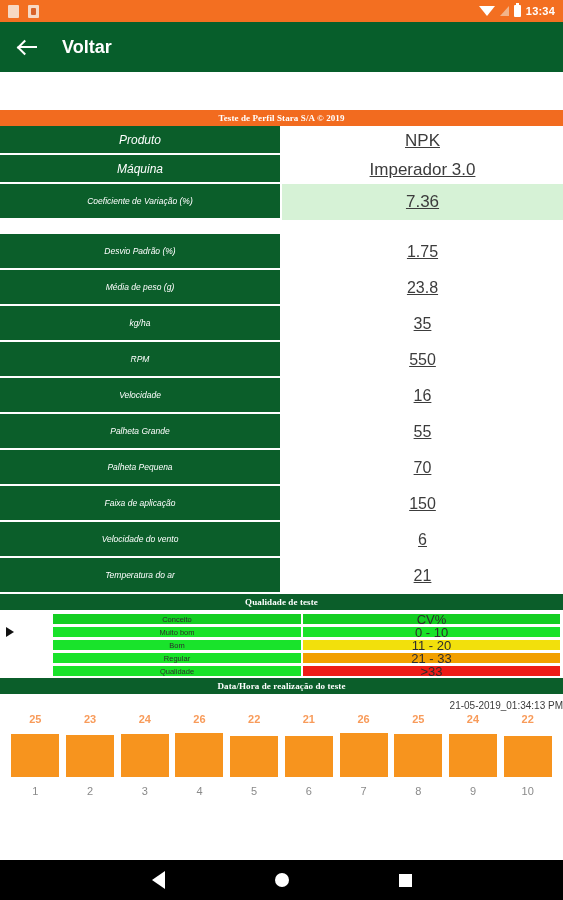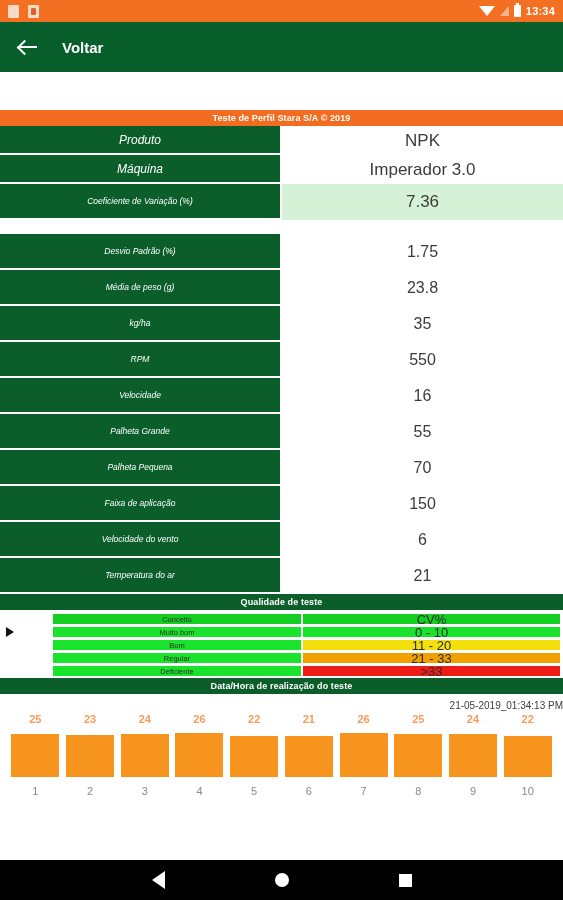--- a/index.html
+++ b/index.html
@@ -53,46 +53,47 @@
     width:20px; height:20px; position:relative; cursor:pointer;
   }
   .back-arrow:before{
     content:""; position:absolute; left:1px; top:9px; width:18px; height:2px; background:#fff;
   }
   .back-arrow:after{
     content:""; position:absolute; left:1px; top:5px; width:9px; height:9px;
     border-left:2px solid #fff; border-bottom:2px solid #fff;
     transform:rotate(45deg);
   }
-  .appbar-title{ color:#fff; font-size:15px; font-weight:bold; }
+  .appbar-title{ color:#fff; font-size:18px; font-weight:bold; }
 
   
   .content{ background:#fff; }
   .gap{ height:38px; background:#fff; }
 
   .band-header{
     background:#F26B1F; color:#fff; font-size:9px; font-weight:bold;
-    text-align:center; padding:3px 10px; letter-spacing:.1px;
+    text-align:center; padding:3px 10px; letter-spacing:.1px;font-family:Liberation Serif, serif;
   }
   .band-header.green{ background:#0B5E2A; }
 
   .kv-table{ width:100%; border-collapse:collapse; }
   .kv-row{ display:flex; width:100%; }
   .kv-label{
     width:282px; background:#0B5E2A; color:#fff;
     font-size:8.5px; text-align:center;
     display:flex; align-items:center; justify-content:center;
     border:2px solid #fff; border-top:0; border-left:0;
     min-height:29px;
     font-style:italic;
   }
   .kv-value{
     flex:1; background:#fff; color:#3c3c3c; font-size:16px;
     display:flex; align-items:center; justify-content:center;
     min-height:29px;
+    text-decoration:underline;
   }
   .kv-row.tall .kv-label, .kv-row.tall .kv-value{ min-height:36px; }
   .kv-row.big .kv-label{ min-height:24px; font-size:12px; }
   .kv-value.hl{ background:#D6F2D6; }
   .kv-value.big{ font-size:17px; }
   .kv-sep{ height:14px; background:#fff; }
 
   
   .quality-wrap{ background:#fff; padding:2px 0 0 0; position:relative; }
   .q-row{ display:flex; height:12px; margin:1px 0;padding-left:16px; }
@@ -246,21 +247,21 @@
         </div>
         <div class="q-row">
           <div class="q-cell-left" style="background: rgb(25, 227, 43);">Bom</div>
           <div class="q-cell-right" style="background: rgb(242, 224, 12);">11 - 20</div>
         </div>
         <div class="q-row">
           <div class="q-cell-left" style="background: rgb(25, 227, 43);">Regular</div>
           <div class="q-cell-right" style="background: rgb(242, 160, 0);">21 - 33</div>
         </div>
         <div class="q-row">
-          <div class="q-cell-left" style="background: rgb(25, 227, 43);">Deficiente</div>
+          <div class="q-cell-left" style="background: rgb(25, 227, 43);">Qualidade</div>
           <div class="q-cell-right" style="background: rgb(237, 28, 23);">&gt;33</div>
         </div>
       </div>
 
     <div class="band-header green">Data/Hora de realização do teste</div>
     <div class="chart-date">21-05-2019_01:34:13 PM</div>
 
     <div class="chart">
       <div class="chart-vals" id="c-vals">
           <div style="color: rgb(248, 155, 90);">25</div>

